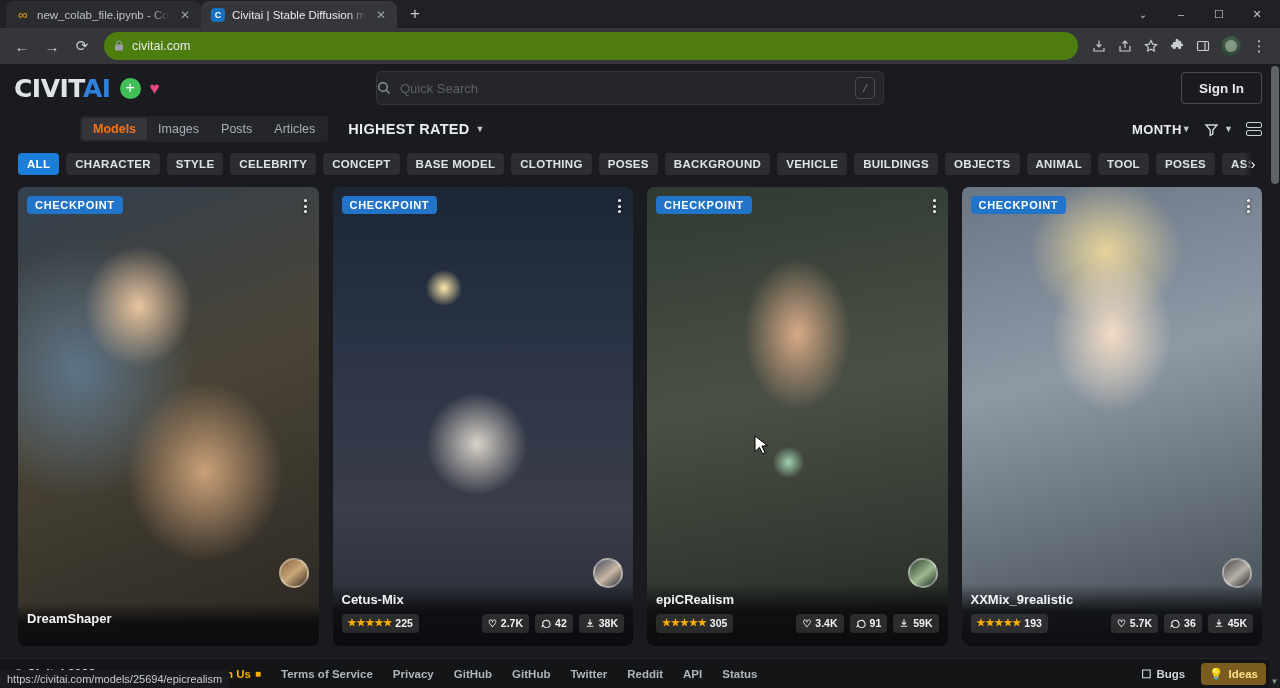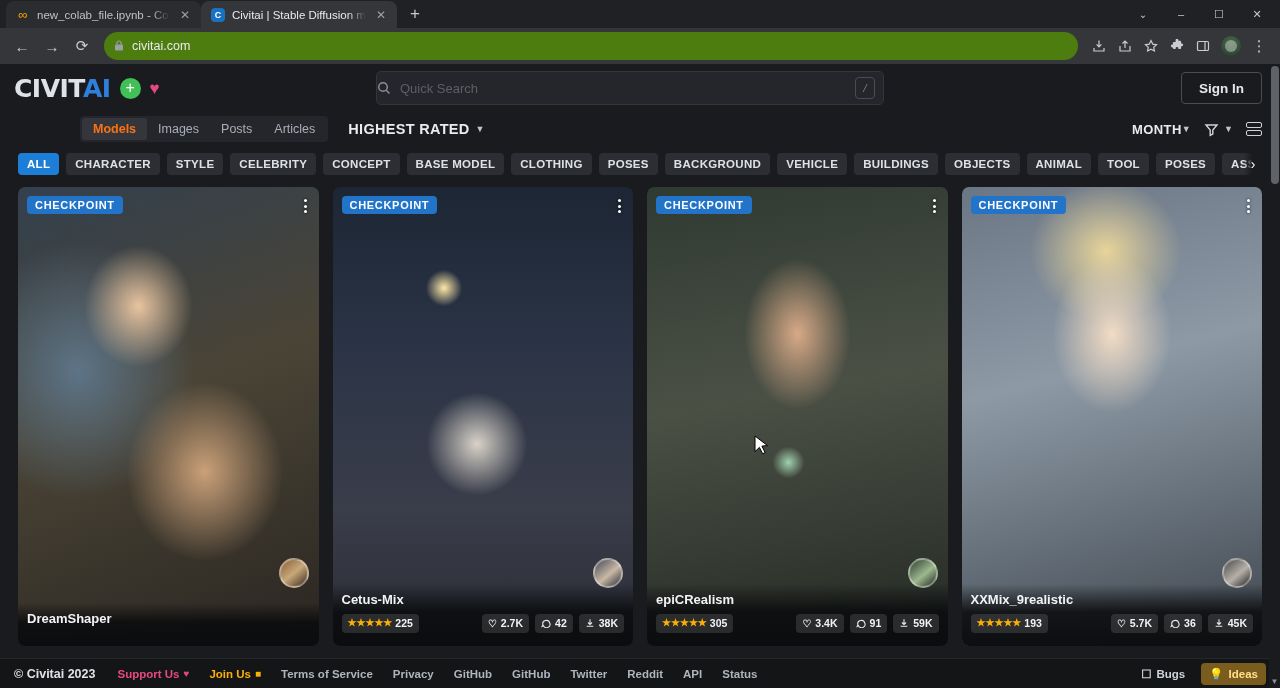--- a/index.html
+++ b/index.html
@@ -570,15 +570,18 @@
           <span>☐</span>
           <span>Bugs</span>
         </div>
         <div class="fbtn ideas">
           <span>💡</span>
           <span>Ideas</span>
         </div>
       </div>
     </div>
 
+    <div class="statusbar">
+      <span>https://civitai.com/models/25694/epicrealism</span>
+    </div>
 
   </div>
 </div>
 
 </body></html>

